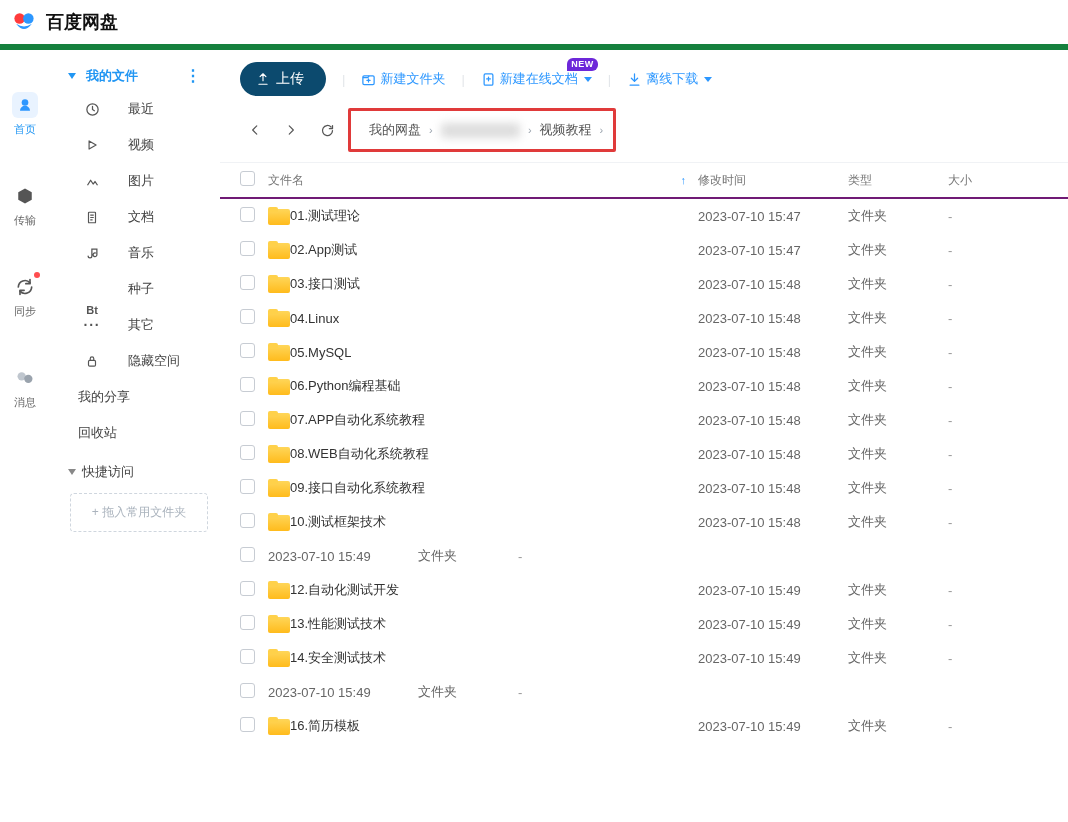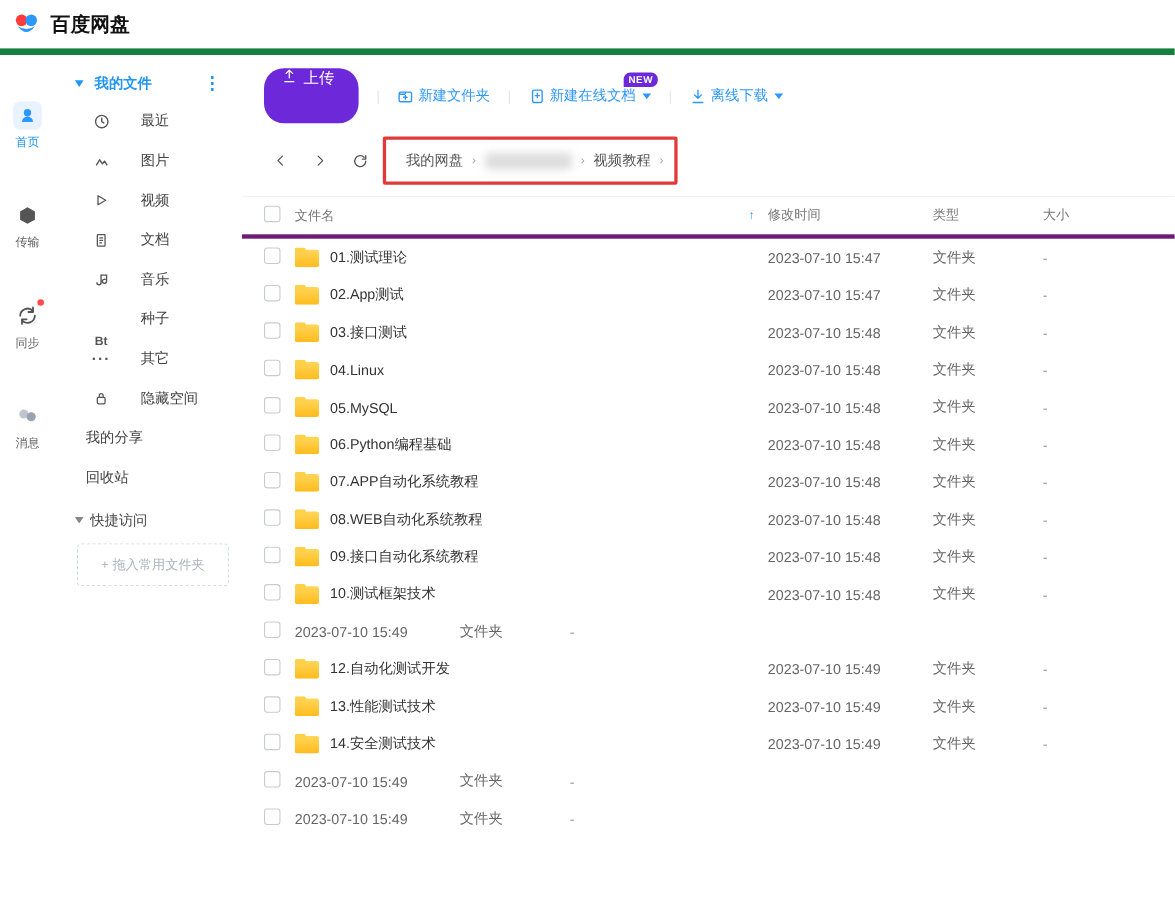--- a/index.html
+++ b/index.html
@@ -31,46 +31,46 @@
 .side-list .s-item .s-ico { width:16px; height:16px; display:flex; align-items:center; justify-content:center; color:#555; }
 .s-group { padding:9px 10px 9px 20px; color:#424242; font-weight:500; cursor:pointer; }
 .quick-head { display:flex; align-items:center; gap:6px; padding:12px 10px 8px 10px; color:#444; font-weight:500; cursor:pointer; }
 .quick-head .tri2 { width:0; height:0; border-left:4px solid transparent; border-right:4px solid transparent; border-top:6px solid #888; }
 .drop-box { margin:4px 12px 0 12px; border:1px dashed #cfd6de; border-radius:4px; padding:10px 8px; color:#aab3bd; font-size:12px; text-align:center; }
 
 
 .main { flex:1; display:flex; flex-direction:column; min-width:0; }
 
 .toolbar { display:flex; align-items:center; gap:16px; padding:12px 20px 6px 20px; }
-.btn-upload { background:#6d28d9; color:#fff; border:none; border-radius:18px; height:50px; padding:0 22px 0 16px; display:flex; align-items:flex-start; gap:6px; font-size:14px; cursor:pointer; }
+.btn-upload { background:#0c4a6e; color:#fff; border:none; border-radius:18px; height:34px; padding:0 22px 0 16px; display:flex; align-items:center; gap:6px; font-size:14px; cursor:pointer; }
 .tb-sep { color:#e3e6ea; }
 .tb-link { display:flex; align-items:center; gap:4px; color:#2c97ff; font-size:13px; cursor:pointer; position:relative; }
 .tb-link .caret { width:0; height:0; border-left:4px solid transparent; border-right:4px solid transparent; border-top:5px solid #2c97ff; margin-left:2px; }
 .badge-new { position:absolute; top:-12px; right:-6px; background:#6d28d9; color:#fff; font-size:9px; line-height:1; padding:2px 4px; border-radius:6px 6px 6px 0; font-weight:700; letter-spacing:0.5px; }
 
 .navrow { display:flex; align-items:center; gap:6px; padding:6px 20px 10px 20px; }
 .nav-btn { width:30px; height:30px; display:flex; align-items:center; justify-content:center; cursor:pointer; color:#666; border-radius:4px; }
 .box-hl { border:3px solid #e03a3a; border-radius:2px; padding:4px 6px 4px 18px; display:flex; align-items:center; gap:4px; height:44px; min-width:258px; }
 .crumb { color:#555; cursor:pointer; }
 .crumb-sep { color:#9aa3ad; margin:0 4px; font-size:11px; }
 .crumb-blur { filter:blur(4px); background:#ddd; border-radius:3px; color:transparent; padding:0 12px; }
   
 
-.thead { display:flex; padding:8px 20px; border-top:1px solid #f0f2f5; border-bottom:4px solid #701a75; font-size:12px; color:#777; }
+.thead { display:flex; align-items:center; padding:8px 20px; border-top:1px solid #f0f2f5; border-bottom:2px solid #701a75; font-size:12px; color:#777; }
 .col-chk { width:28px; }
 .col-name { flex:1; display:flex; align-items:center; gap:4px; }
 .col-name .sort { color:#2c97ff; font-size:11px; margin-left:auto; margin-right:12px; }
 .col-time { width:150px; }
 .col-type { width:100px; }
 .col-size { width:100px; }
 .chk { width:15px; height:15px; border:1.5px solid #c7ccd3; border-radius:3px; display:inline-block; cursor:pointer; background:#fff; }
 
 .rows { overflow-y:auto; }
 .row { display:flex; align-items:center; padding:8px 20px; font-size:13px; color:#333; cursor:pointer; }
-.row .r-name { flex:1; display:flex; align-items:center; gap:10px; min-width:0; }
+.row .r-name { flex:1; display:flex; align-items:center; min-width:0; }
 .row .r-name span { white-space:nowrap; overflow:hidden; text-overflow:ellipsis; }
 .row .r-time { width:150px; color:#666; }
 .row .r-type { width:100px; color:#666; }
 .row .r-size { width:100px; color:#999; }
 
 .folder-ico { width:22px; height:18px; position:relative; }
 .folder-ico::before { content:""; position:absolute; left:0; top:2px; width:22px; height:16px; background:linear-gradient(180deg,#ffd659,#ffbb1c); border-radius:2px; }
 .folder-ico::after { content:""; position:absolute; left:0; top:0; width:10px; height:5px; background:#ffd14a; border-radius:2px 2px 0 0; }
 
 
@@ -144,33 +144,33 @@
           <span class="s-ico">
             <svg width="15" height="15" viewBox="0 0 24 24" fill="none">
               <circle cx="12" cy="12" r="9" stroke="#555" stroke-width="2"></circle>
               <path d="M12 7v5l3 2" stroke="#555" stroke-width="2" stroke-linecap="round"></path>
             </svg>
           </span>
           <span>最近</span>
         </div>
         <div class="s-item">
           <span class="s-ico">
+            <svg width="14" height="14" viewBox="0 0 24 24" fill="none">
+              <path d="M7 5v14l12-7z" stroke="#555" stroke-width="2" stroke-linejoin="round"></path>
+            </svg>
+          </span>
+          <span>视频</span>
+        </div>
+        <div class="s-item">
+          <span class="s-ico">
             <svg width="15" height="15" viewBox="0 0 24 24" fill="none">
               <path d="M4 18l5-8 4 6 3-4 4 6" stroke="#555" stroke-width="2" stroke-linejoin="round"></path>
             </svg>
           </span>
           <span>图片</span>
-        </div>
-        <div class="s-item">
-          <span class="s-ico">
-            <svg width="14" height="14" viewBox="0 0 24 24" fill="none">
-              <path d="M7 5v14l12-7z" stroke="#555" stroke-width="2" stroke-linejoin="round"></path>
-            </svg>
-          </span>
-          <span>视频</span>
         </div>
         <div class="s-item">
           <span class="s-ico">
             <svg width="14" height="15" viewBox="0 0 24 24" fill="none">
               <rect x="6" y="3" width="12" height="18" rx="1" stroke="#555" stroke-width="2"></rect>
               <path d="M9 8h6M9 12h6M9 16h4" stroke="#555" stroke-width="2"></path>
             </svg>
           </span>
           <span>文档</span>
         </div>
@@ -434,20 +434,24 @@
     <div class="r-size">-</div>
         </div>
         <div class="row">
     <div class="col-chk"><span class="chk"></span></div>
     <div class="r-time">2023-07-10 15:49</div>
     <div class="r-type">文件夹</div>
     <div class="r-size">-</div>
         </div>
         <div class="row">
     <div class="col-chk"><span class="chk"></span></div>
+    <div class="r-name">
+      <span class="folder-ico"></span>
+      <span>16.简历模板</span>
+    </div>
     <div class="r-time">2023-07-10 15:49</div>
     <div class="r-type">文件夹</div>
     <div class="r-size">-</div>
         </div>
       </div>
 
   </div>
 </div>
 
 </body></html>

